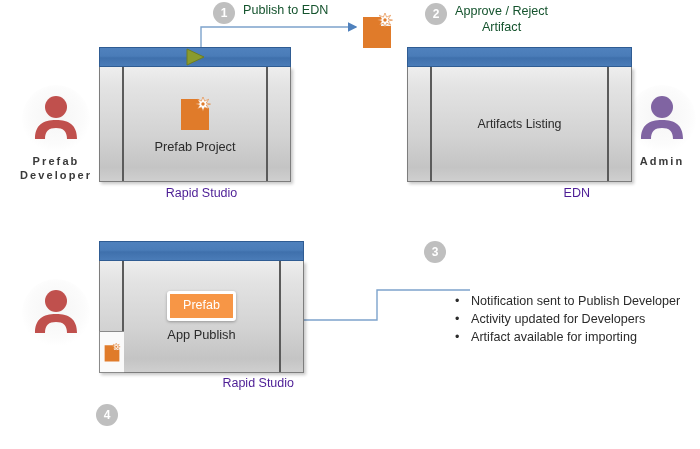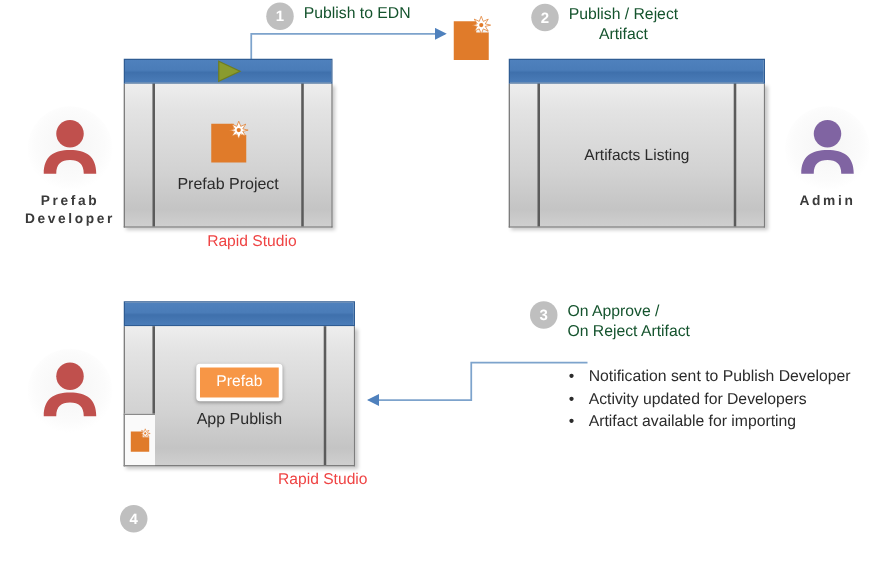--- a/index.html
+++ b/index.html
@@ -45,21 +45,21 @@
     box-shadow:2px 2px 3px rgba(0,0,0,.22);
   }
   .pane{
     background:linear-gradient(to bottom,#eeeeee 0%,#e3e3e3 18%,#d2d2d2 62%,#c4c4c4 88%,#cfcfcf 100%);
     position:relative;
   }
   .pane.left{width:22px;border-right:2px solid #5b5b5b;}
   .pane.center{flex:1;display:flex;flex-direction:column;align-items:center;justify-content:center;}
   .pane.right{width:22px;border-left:2px solid #5b5b5b;}
   .win-caption{
-    position:absolute;font-size:12.5px;color:#ef4444;text-align:center;white-space:nowrap;
+    position:absolute;font-size:12.5px;color:#4c1d95;text-align:center;white-space:nowrap;
   }
 
   
   .play-tri{position:absolute;left:50%;top:50%;transform:translate(-50%,-50%);}
 
   
   .proj-label{font-size:12.8px;color:#2b2b2b;margin-top:6px;white-space:nowrap;}
   .listing{font-size:12.4px;color:#2b2b2b;text-align:center;line-height:17px;}
   .listing .bullet-row{display:block;}
   .listing .bullet-row .dot{font-size:12px;}
@@ -145,21 +145,21 @@
 
   <div class="actor" style="left:8px;top:279px;">
     <div class="glow">
       <svg width="68" height="68" viewBox="0 0 68 68">
         <circle cx="34" cy="22" r="11" fill="#c0504d"></circle>
         <path d="M13,54 C13,40 21,35 34,35 C47,35 55,40 55,54 L45,54 C45,46 41,43 34,43 C27,43 23,46 23,54 Z" fill="#c0504d"></path>
       </svg>
     </div>
   </div>
 
-  <div class="window" style="left:99px;top:47px;width:167px;height:135px;">
+  <div class="window" style="left:99px;top:47px;width:192px;height:135px;">
     <div class="titlebar">
       <svg class="play-tri" width="22" height="18" viewBox="0 0 22 18">
         <path d="M3,1 L20,9 L3,17 Z" fill="#8a9b2e" stroke="#6e7d22" stroke-width="1"></path>
       </svg>
     </div>
     <div class="body">
       <div class="pane left"></div>
       <div class="pane center">
         <svg width="34" height="38" viewBox="0 0 34 38">
           <path d="M3,4 L21,4 L31,13 L31,35 L3,35 Z" fill="#e07b2a"></path>
@@ -180,34 +180,35 @@
     <svg width="34" height="38" viewBox="0 0 34 38">
       <path d="M3,6 L21,6 L31,15 L31,37 L3,37 Z" fill="#e07b2a"></path>
       <path d="M21,6 L31,15 L21,15 Z" fill="#f3f3f3"></path>
       <g fill="#ffffff" stroke="#e07b2a" stroke-width="0.6">
         <path d="M25,2 l1.6,4.1 l4.0,-1.8 l-2.4,3.8 l4.3,1.0 l-4.3,1.0 l2.4,3.8 l-4.0,-1.8 l-1.6,4.1 l-1.6,-4.1 l-4.0,1.8 l2.4,-3.8 l-4.3,-1.0 l4.3,-1.0 l-2.4,-3.8 l4.0,1.8 Z"></path>
       </g>
       <circle cx="25" cy="9" r="1.7" fill="#e07b2a"></circle>
     </svg>
   </div>
 
-  <div class="window" style="left:407px;top:47px;width:205px;height:135px;">
+  <div class="window" style="left:407px;top:47px;width:225px;height:135px;">
     <div class="titlebar"></div>
     <div class="body">
       <div class="pane left"></div>
       <div class="pane center">
         <div class="listing">
           <div>Artifacts Listing</div>
         </div>
       </div>
       <div class="pane right"></div>
     </div>
-  </div>
-
-  <div class="window" style="left:99px;top:241px;width:185px;height:132px;">
+    <div class="win-caption" style="left:0;top:139px;width:205px;text-align:right;padding-right:22px;box-sizing:border-box;">EDN</div>
+  </div>
+
+  <div class="window" style="left:99px;top:241px;width:205px;height:132px;">
     <div class="titlebar"></div>
     <div class="body">
       <div class="pane left">
         <div class="corner-tile">
           <svg width="18" height="20" viewBox="0 0 34 38">
             <path d="M3,6 L21,6 L31,15 L31,37 L3,37 Z" fill="#e07b2a"></path>
             <path d="M21,6 L31,15 L21,15 Z" fill="#f3f3f3"></path>
             <g fill="#ffffff" stroke="#e07b2a" stroke-width="0.9">
               <path d="M25,2 l1.6,4.1 l4.0,-1.8 l-2.4,3.8 l4.3,1.0 l-4.3,1.0 l2.4,3.8 l-4.0,-1.8 l-1.6,4.1 l-1.6,-4.1 l-4.0,1.8 l2.4,-3.8 l-4.3,-1.0 l4.3,-1.0 l-2.4,-3.8 l4.0,1.8 Z"></path>
             </g>
@@ -224,28 +225,26 @@
     <div class="win-caption" style="left:0;top:135px;width:205px;text-align:right;padding-right:10px;box-sizing:border-box;">Rapid Studio</div>
   </div>
 
   <div class="step" style="left:213px;top:2px;">
     <div class="circle">1</div>
     <div class="steplabel">Publish to EDN</div>
   </div>
 
   <div class="step centered" style="left:425px;top:3px;">
     <div class="circle">2</div>
-    <div class="steplabel">Publish / Reject
+    <div class="steplabel">Approve / Reject
 Artifact</div>
   </div>
 
   <div class="step" style="left:424px;top:241px;">
     <div class="circle">3</div>
-    <div class="steplabel">On Approve /
-On Reject Artifact</div>
   </div>
 
   <div class="step" style="left:96px;top:404px;">
     <div class="circle">4</div>
   </div>
 
   <div class="bullets" style="left:455px;top:292px;width:235px;">
     <div class="row">
       <span class="dot">•</span>
       <span class="txt">Notification sent to Publish Developer</span>

